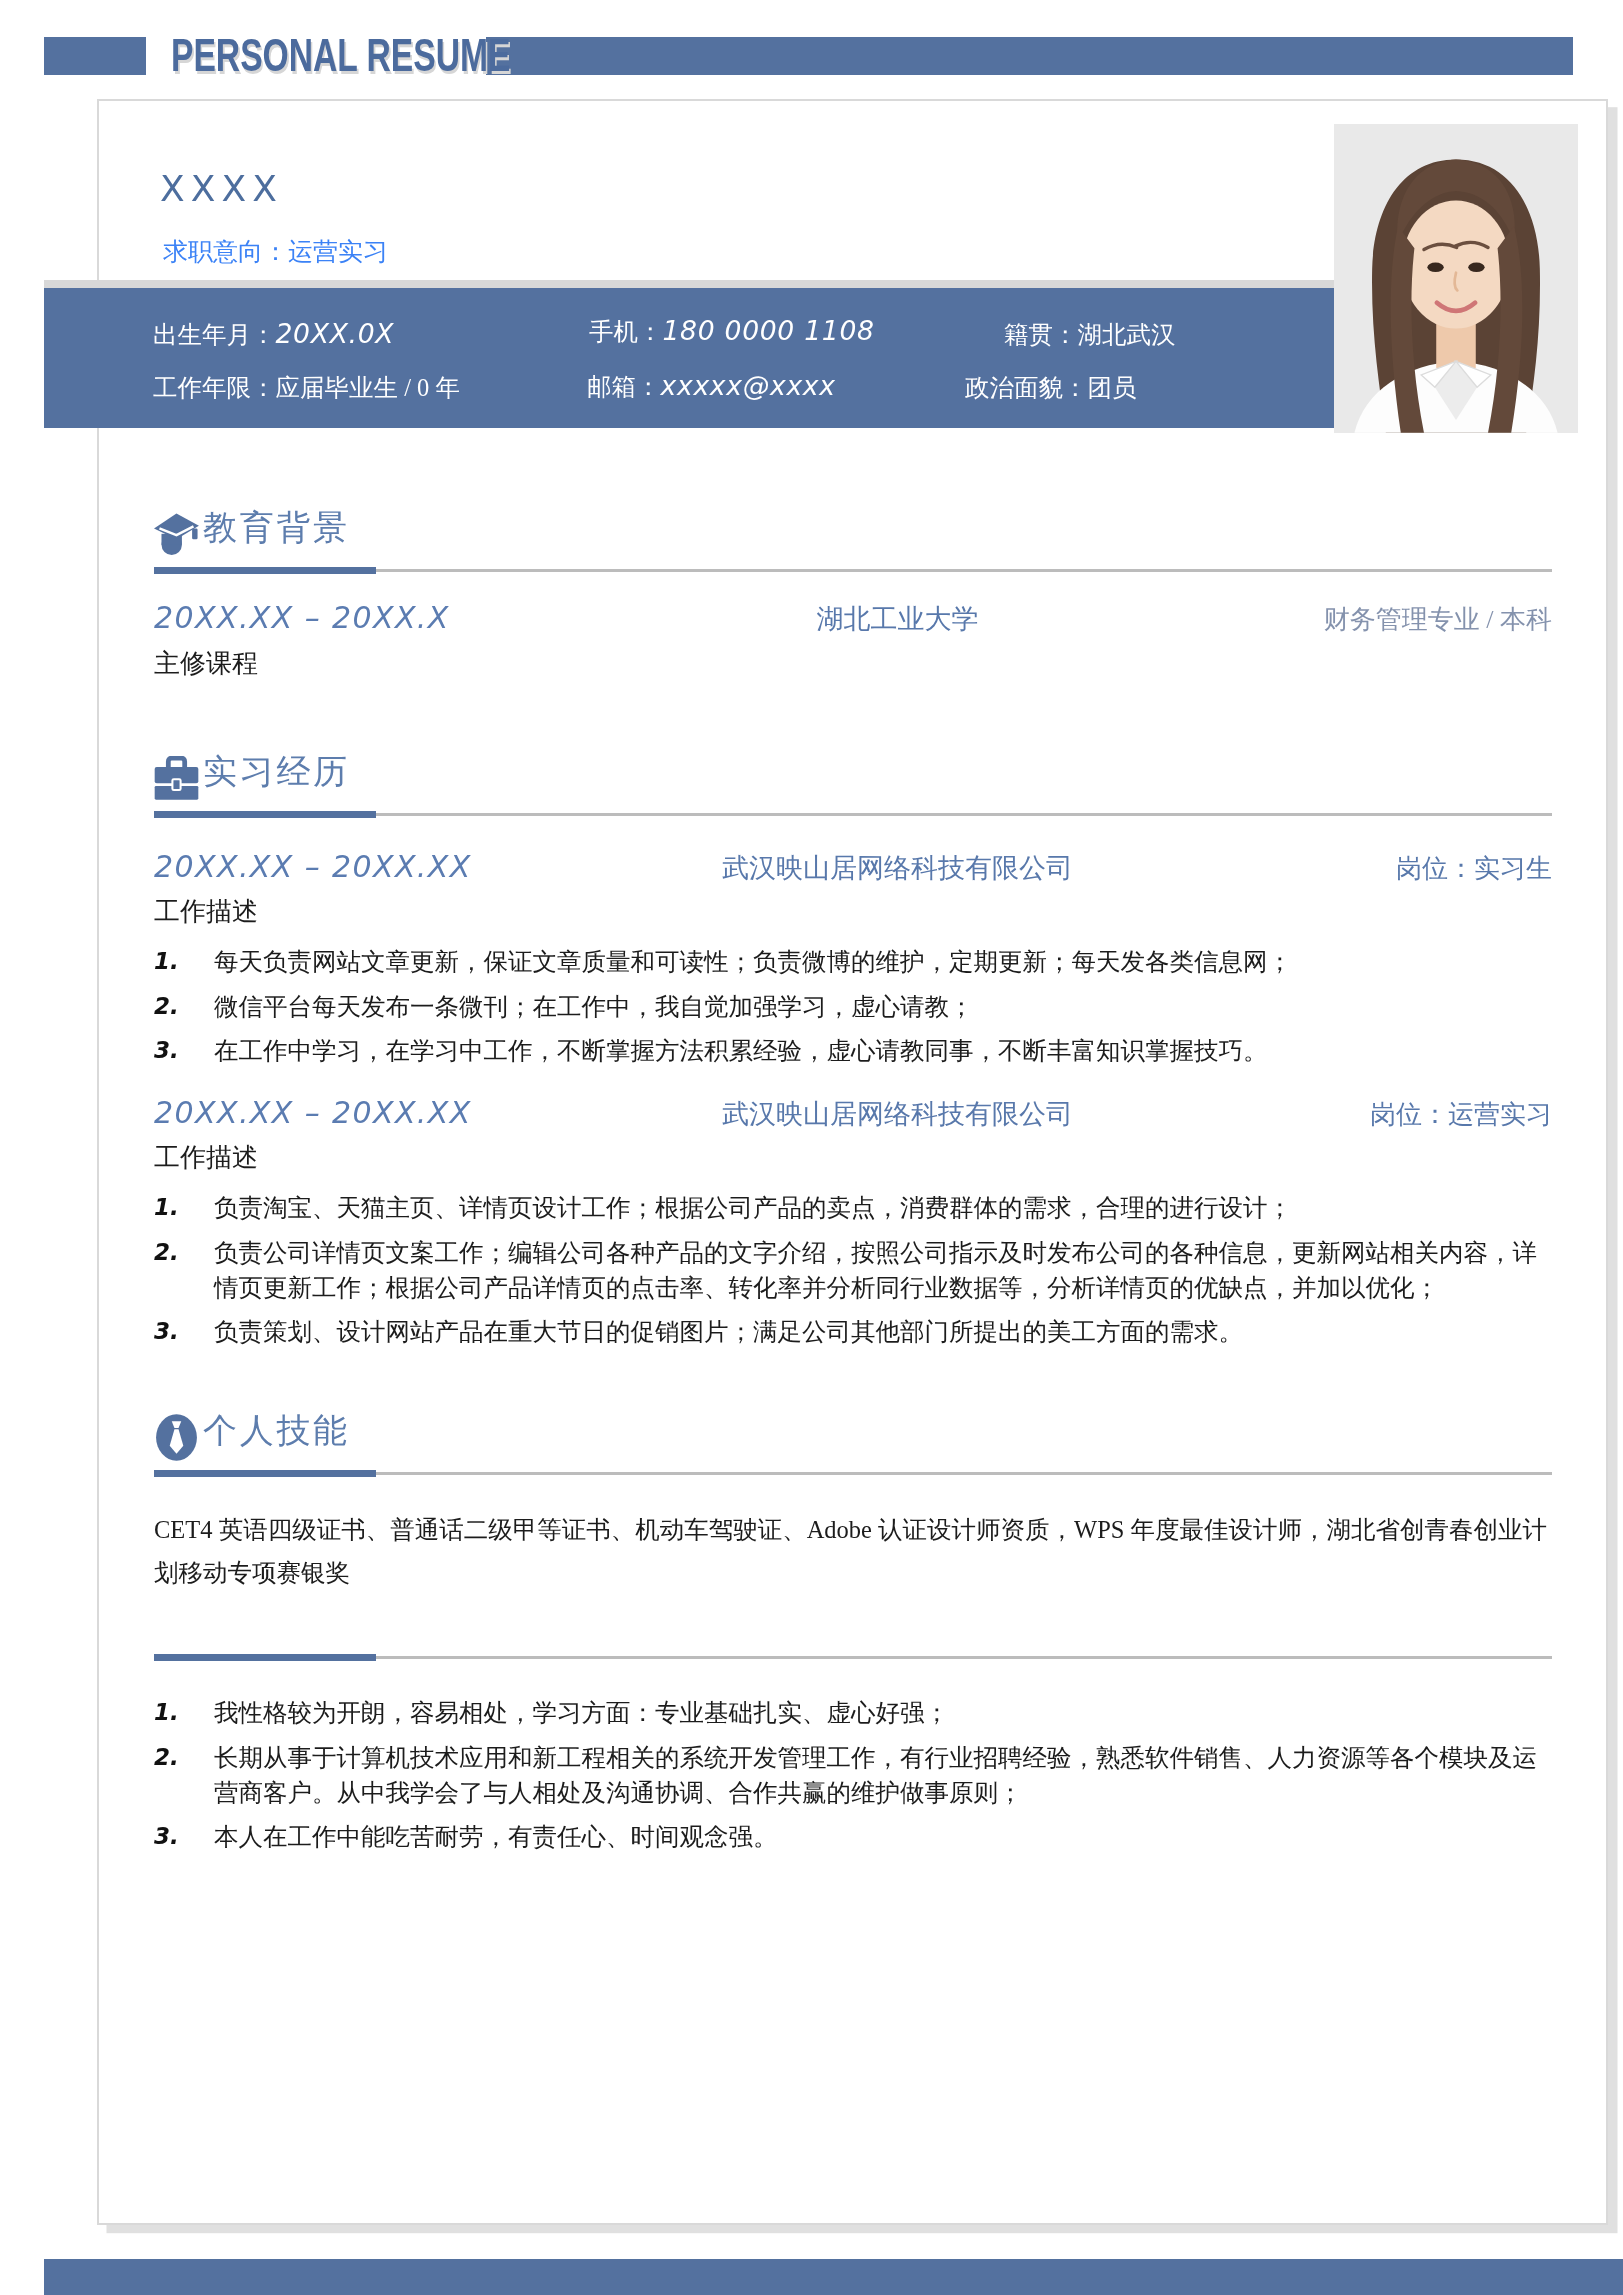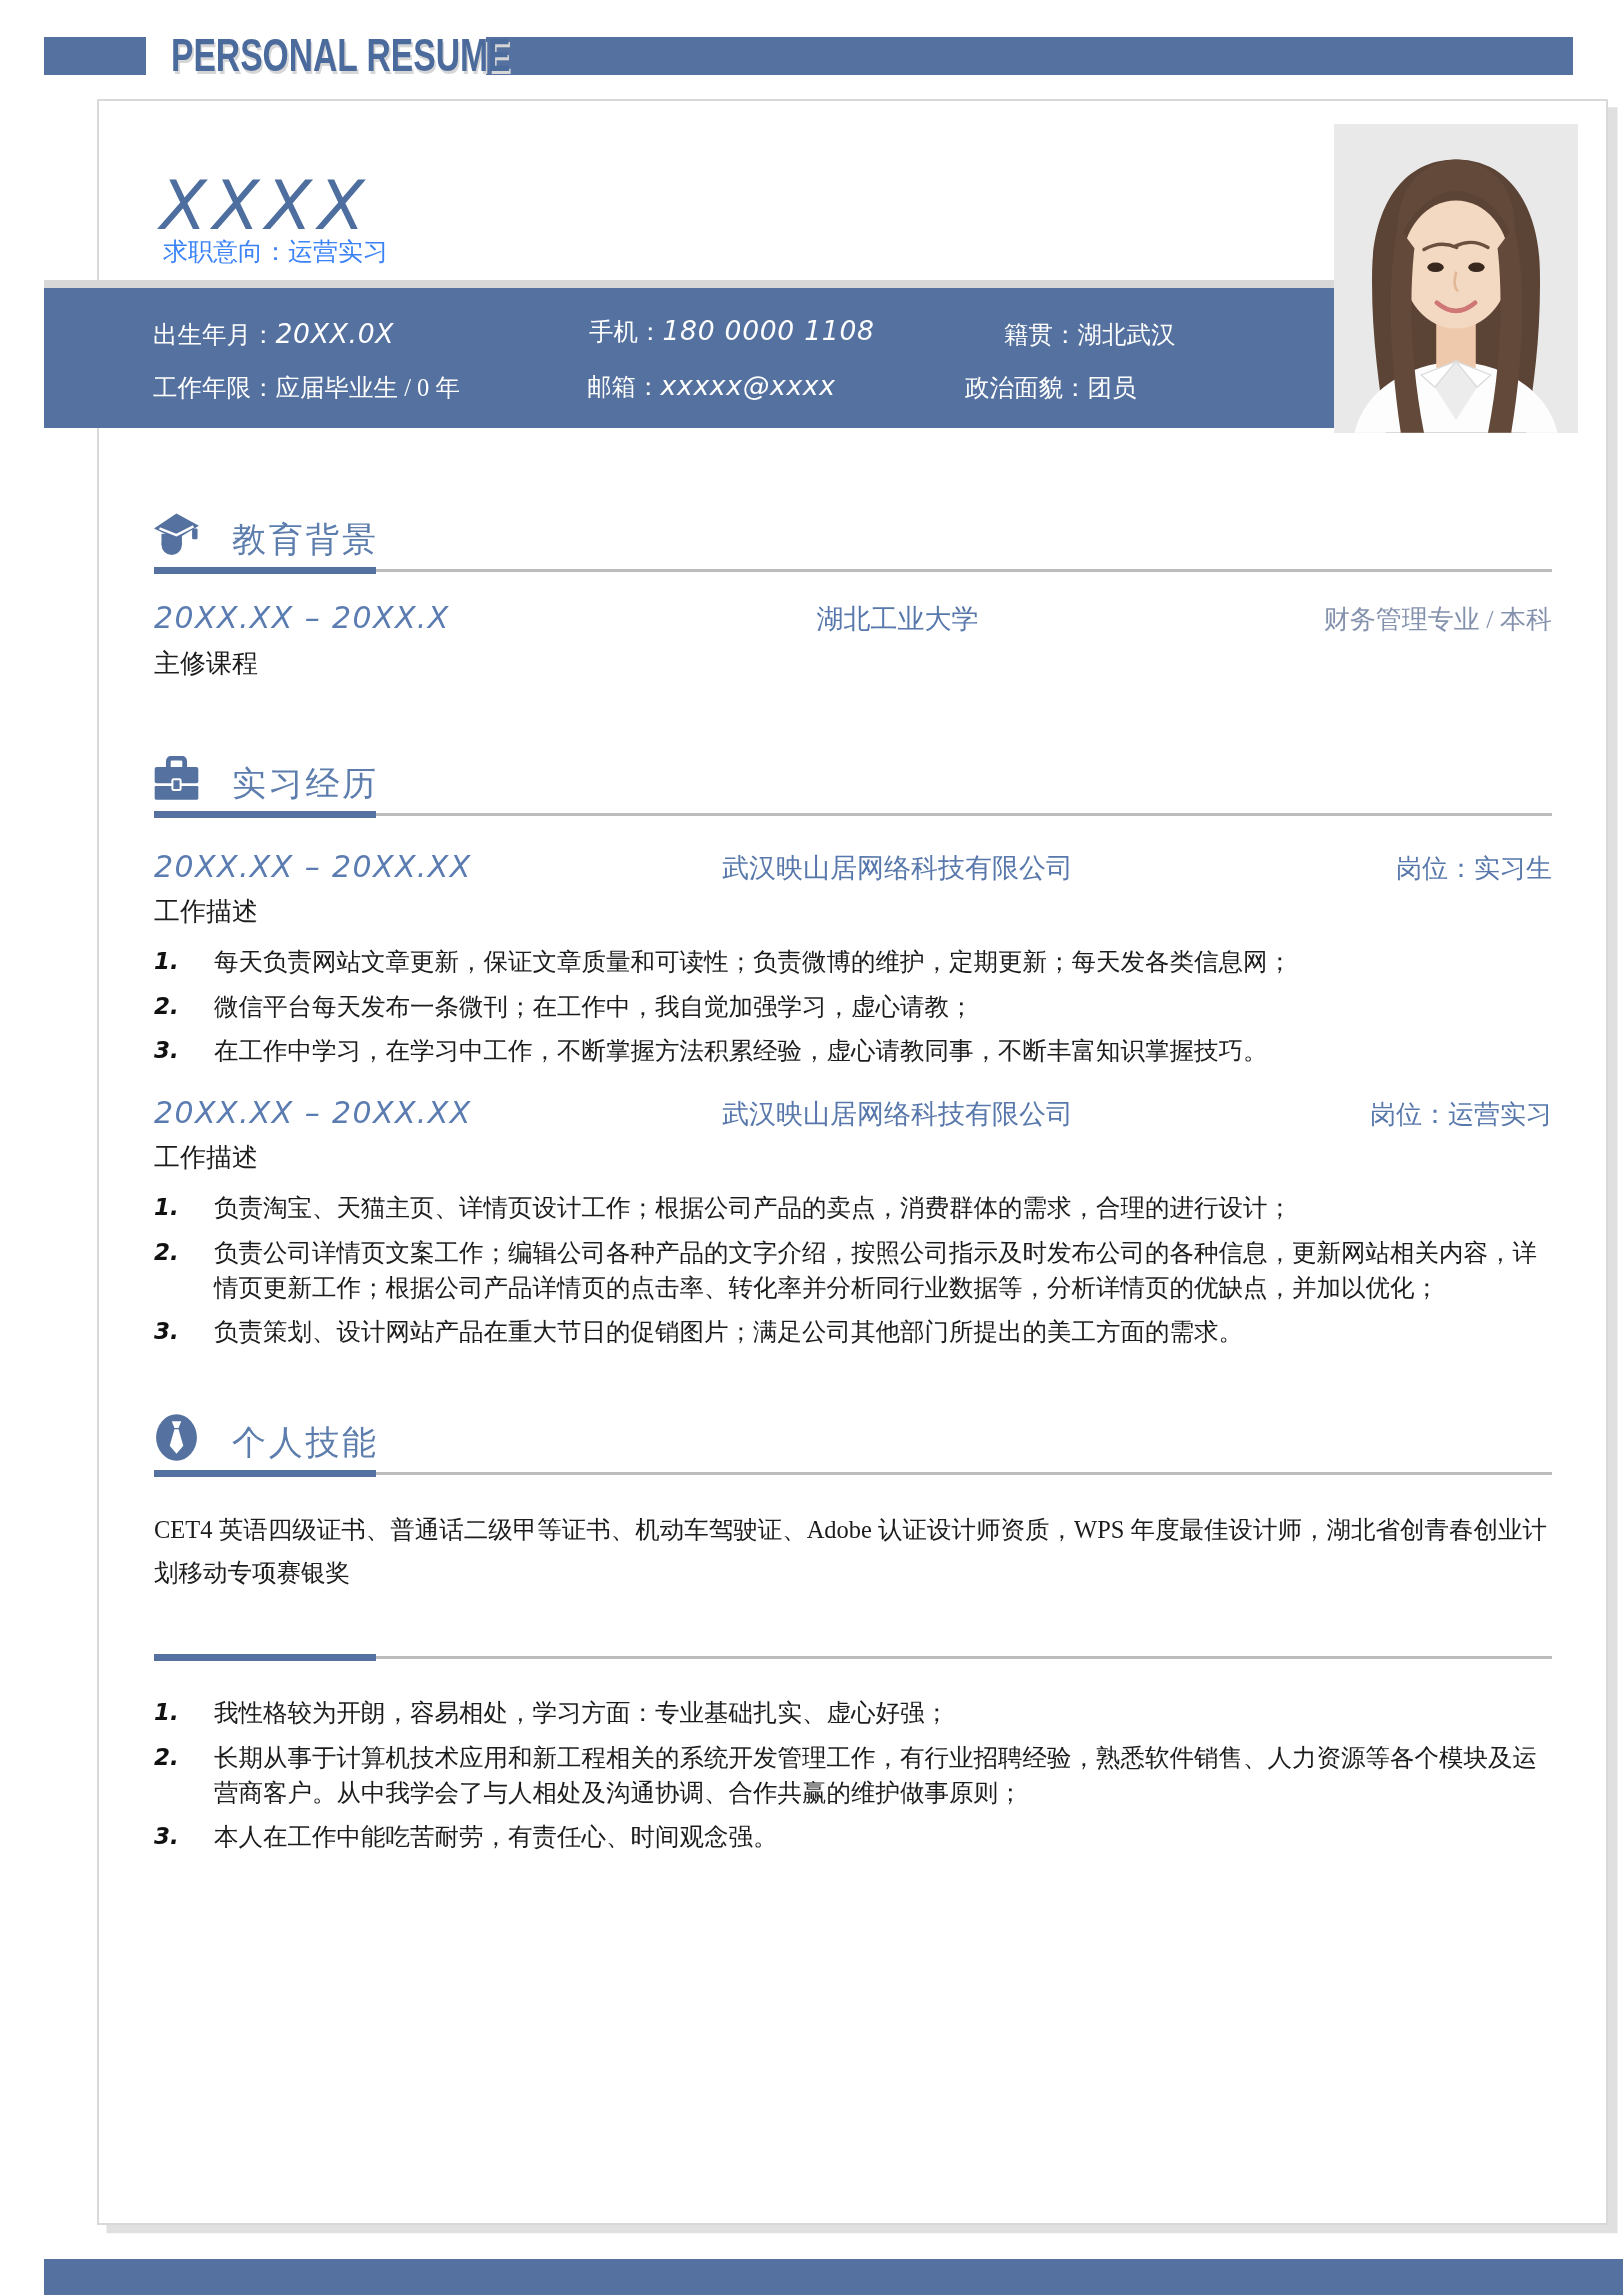--- a/index.html
+++ b/index.html
@@ -13,41 +13,41 @@
   .doc-title{position:absolute;left:127px;top:31px;font-family:"Liberation Sans","DejaVu Sans",sans-serif;
              font-weight:bold;font-size:41px;line-height:1.1;color:#4c6b9d;white-space:nowrap;
              transform:scale(0.82,1.12);transform-origin:left top;text-shadow:2px 2px 0 #d6d6d6;}
 
   
   .card{position:absolute;left:53px;top:99px;width:1511px;height:2126px;box-sizing:border-box;
         background:#ffffff;border:2px solid #d9d9d9;box-shadow:9.5px 8.2px 0 #e0e0e0;z-index:1;}
 
   
   .name{position:absolute;left:116px;top:169px;z-index:2;font-family:"DejaVu Sans",sans-serif;
-        font-style:italic;font-size:68px;line-height:1.1;color:#4d6e9e;letter-spacing:6.1px;}
+        font-size:36px;line-height:1.1;color:#4d6e9e;letter-spacing:6.1px;}
   .objective{position:absolute;left:119px;top:235px;z-index:2;font-size:25px;color:#3b82f6;}
 
   
   .infobar-shadow{position:absolute;left:0;top:280px;width:1290px;height:7.5px;background:#d8d8d8;z-index:2;}
   .infobar{position:absolute;left:0;top:288px;width:1290px;height:140px;background:#54719f;z-index:2;color:#ffffff;padding-left:32px;}
   .field{position:absolute;white-space:nowrap;}
   .flabel{font-size:24.5px;}
   .fvalue{font-size:24.5px;}
   .hand{font-family:"DejaVu Sans",sans-serif;font-style:italic;letter-spacing:0.7px;}
   .fvalue.hand{font-size:26.6px;}
   .f1{left:109px;top:30px;}  .f2{left:545px;top:27px;}  .f3{left:960px;top:30px;}
   .f4{left:109px;top:83px;} .f5{left:543px;top:82px;} .f6{left:921px;top:83px;}
 
   
   .photo{position:absolute;left:1290px;top:124px;width:244px;height:309px;background:#e9e9e9;z-index:3;overflow:hidden;}
   .photo svg{display:block;}
 
   
   .content{position:absolute;left:110px;top:511px;width:1398px;z-index:2;}
-  .sec-head{display:flex;align-items:flex-end;gap:29px;height:46px;}
+  .sec-head{display:flex;align-items:flex-start;height:46px;}
   .sec-icon{width:49px;height:46px;flex:0 0 49px;display:flex;align-items:center;}
   .sec-title{margin:0;font-weight:normal;font-size:34px;line-height:1;color:#5d7dad;letter-spacing:2.7px;}
   .underline{position:relative;height:8.2px;margin-top:9.5px;}
   .u-blue{position:absolute;left:0;top:0;width:222px;height:7.5px;background:#54719f;}
   .u-gray{position:absolute;left:222px;right:0;top:2px;height:3.4px;background:#bcbcbc;}
 
   .row3{display:grid;grid-template-columns:382px 1fr 293px;align-items:baseline;}
   .period{font-family:"DejaVu Sans",sans-serif;font-style:italic;font-size:30px;color:#5b7cb1;letter-spacing:1.4px;white-space:nowrap;}
   .org{justify-self:center;font-size:27px;color:#5878ab;white-space:nowrap;}
   .pos{justify-self:end;font-size:26px;color:#5878ab;white-space:nowrap;}

